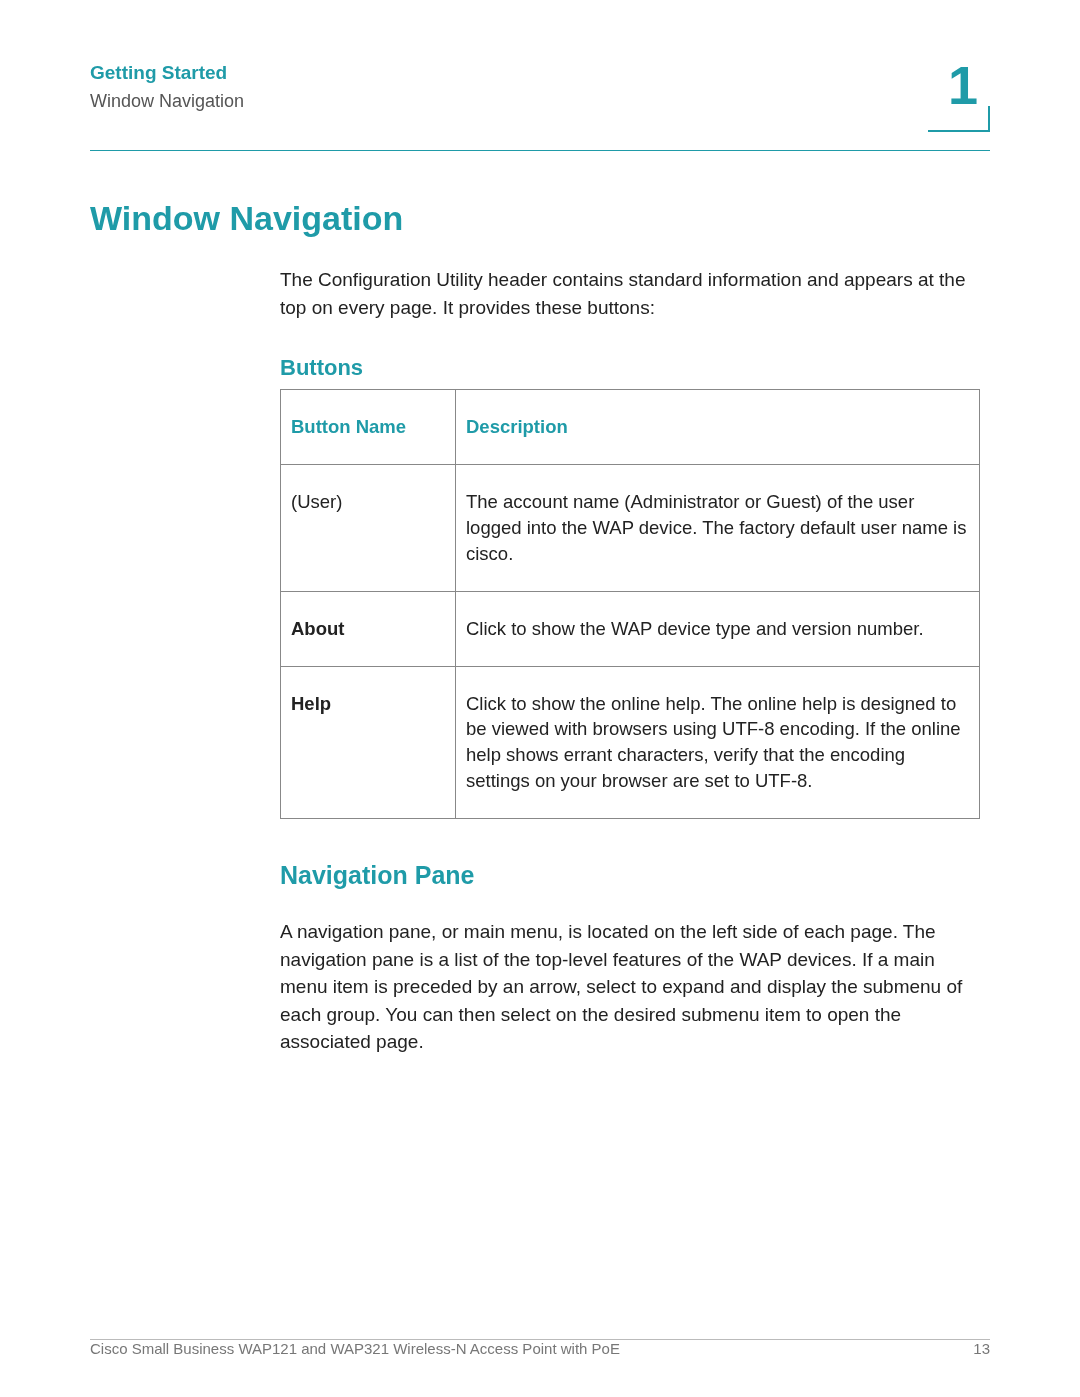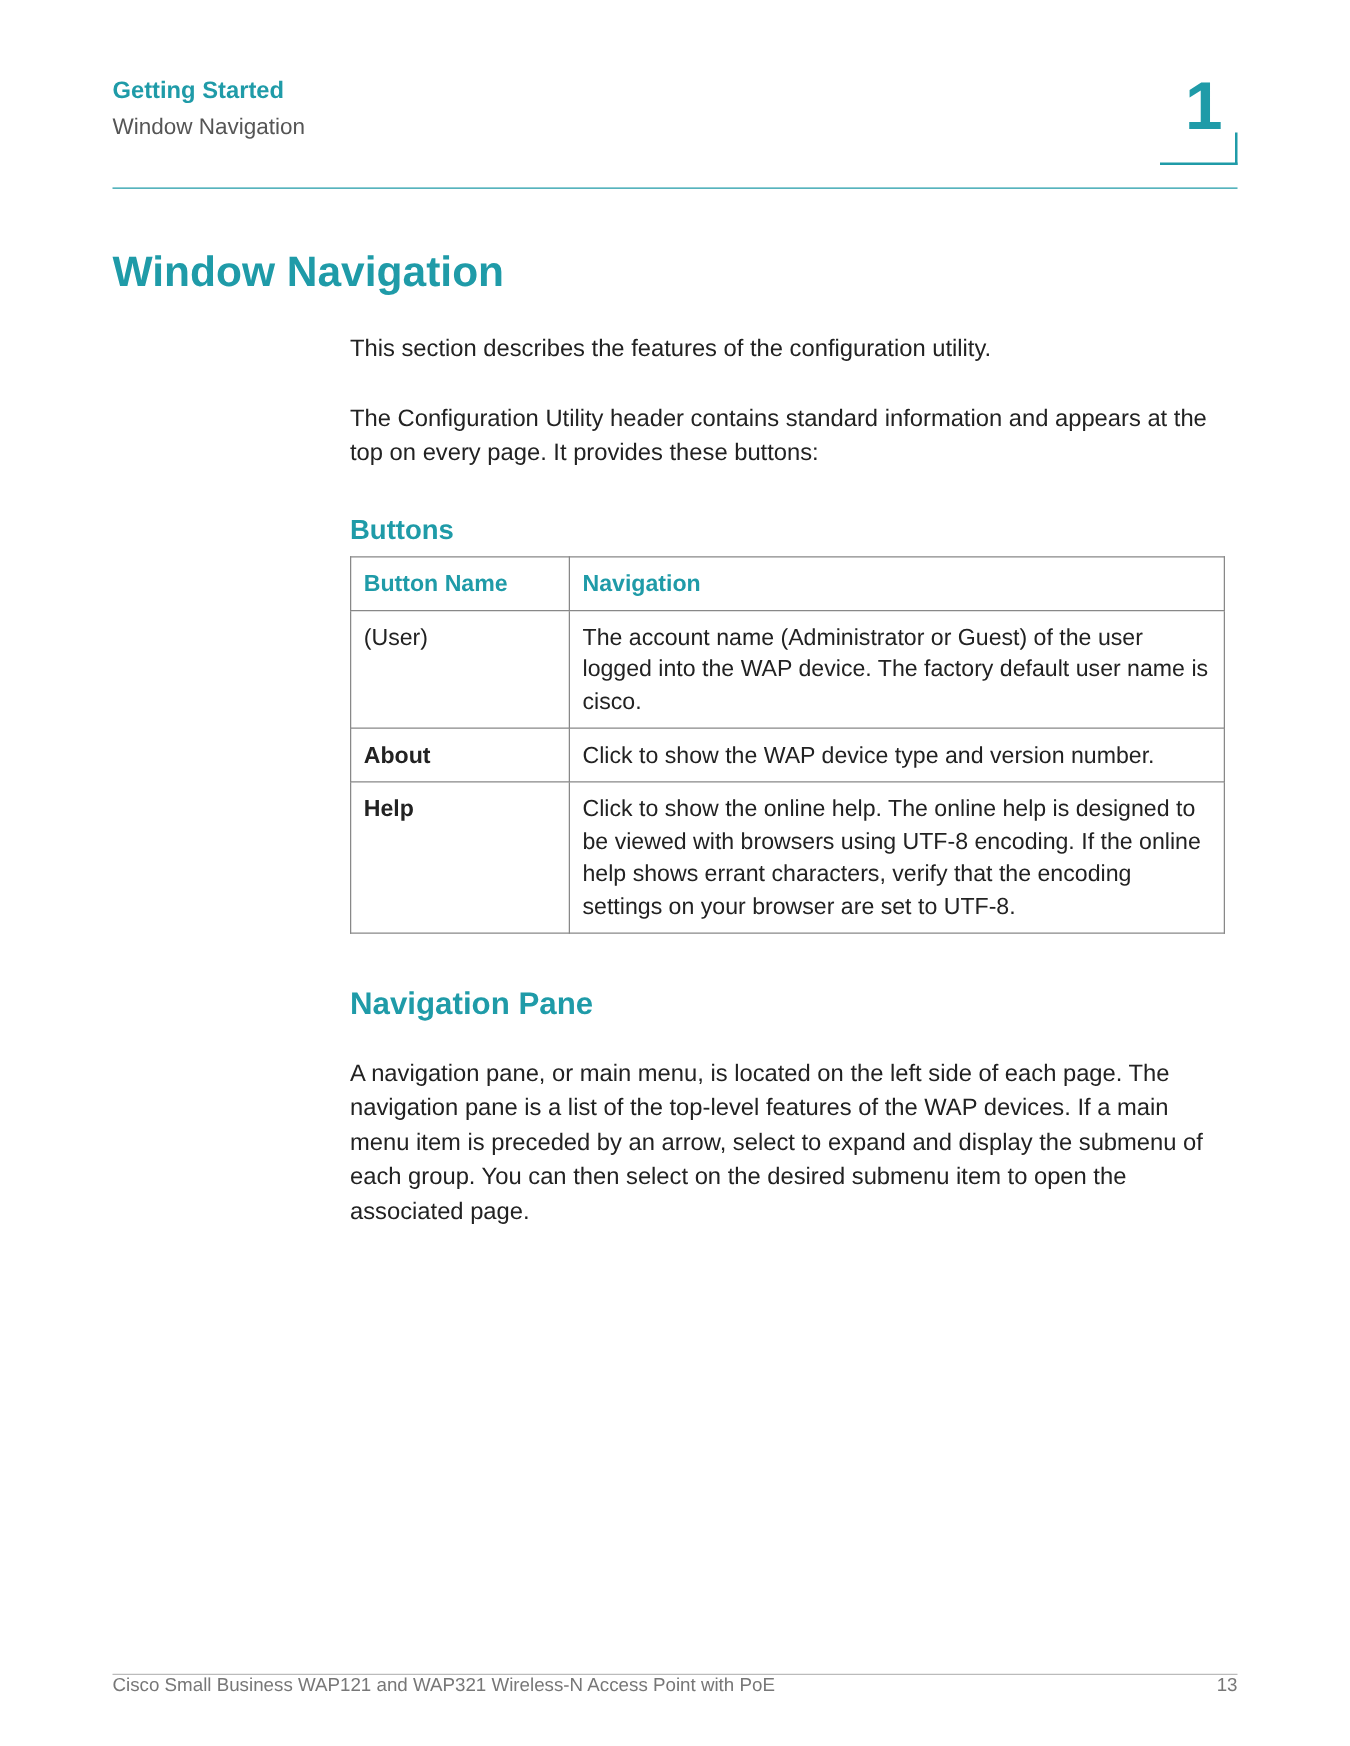--- a/index.html
+++ b/index.html
@@ -12,21 +12,21 @@
   .chapter-box { position: relative; width: 66px; height: 72px; text-align: right; }
   .chapter-number { color: #1f9ba8; font-size: 54px; font-weight: bold; position: absolute; right: 12px; top: -6px; }
   .chapter-bracket { position: absolute; right: 0; bottom: 0; width: 62px; height: 26px; border-right: 2px solid #1f9ba8; border-bottom: 2px solid #1f9ba8; }
   .rule { border: none; border-top: 1px solid #1f9ba8; margin-top: 18px; }
   .h1 { color: #1f9ba8; font-size: 34px; font-weight: bold; margin-top: 48px; }
   .content { margin-left: 190px; margin-right: 10px; }
   .para { font-size: 19px; line-height: 1.45; color: #222; margin-top: 28px; }
   .h2 { color: #1f9ba8; font-size: 25px; font-weight: bold; margin-top: 42px; }
   .table-caption { color: #1f9ba8; font-weight: bold; font-size: 22px; margin-top: 34px; margin-bottom: 8px; }
   table.btns { border-collapse: collapse; width: 100%; }
-  table.btns th, table.btns td { border: 1px solid #888; padding: 8px 10px; vertical-align: top; font-size: 18.5px; line-height: 1.4; text-align: left; }
+  table.btns th, table.btns td { border: 1px solid #888; padding: 24px 10px; vertical-align: top; font-size: 18.5px; line-height: 1.4; text-align: left; }
   table.btns th { color: #1f9ba8; font-weight: bold; background: #fff; }
   .col-name { width: 175px; }
   .bold { font-weight: bold; }
   .footer { position: absolute; left: 90px; right: 90px; bottom: 40px; border-top: 1px solid #bbb; display: flex; justify-content: space-between; font-size: 15px; color: #777; }
   .desc-bold { font-weight: normal; }
 </style>
 </head>
 <body>
 
 <div class="page">
@@ -41,32 +41,31 @@
       <div class="chapter-bracket"></div>
     </div>
   </div>
 
   <hr class="rule">
 
   <div class="h1">Window Navigation</div>
 
   <div class="content">
 
-    <p class="para">This section describes the features of the configuration utility.</p>
 
 
     <p class="para">The Configuration Utility header contains standard information and appears at the top on every page. It provides these buttons:</p>
 
     <div class="table-caption">Buttons</div>
 
     <table class="btns">
       <thead>
         <tr>
           <th class="col-name">Button Name</th>
-          <th>Navigation</th>
+          <th>Description</th>
         </tr>
       </thead>
       <tbody>
         <tr>
           <td><span>(User)</span></td>
           <td><span>The account name (Administrator or Guest) of the user logged into the WAP device. The factory default user name is </span><span class="desc-bold">cisco</span><span>.</span></td>
         </tr>
         <tr>
           <td class="bold"><span>About</span></td>
           <td><span>Click to show the WAP device type and version number.</span></td>

